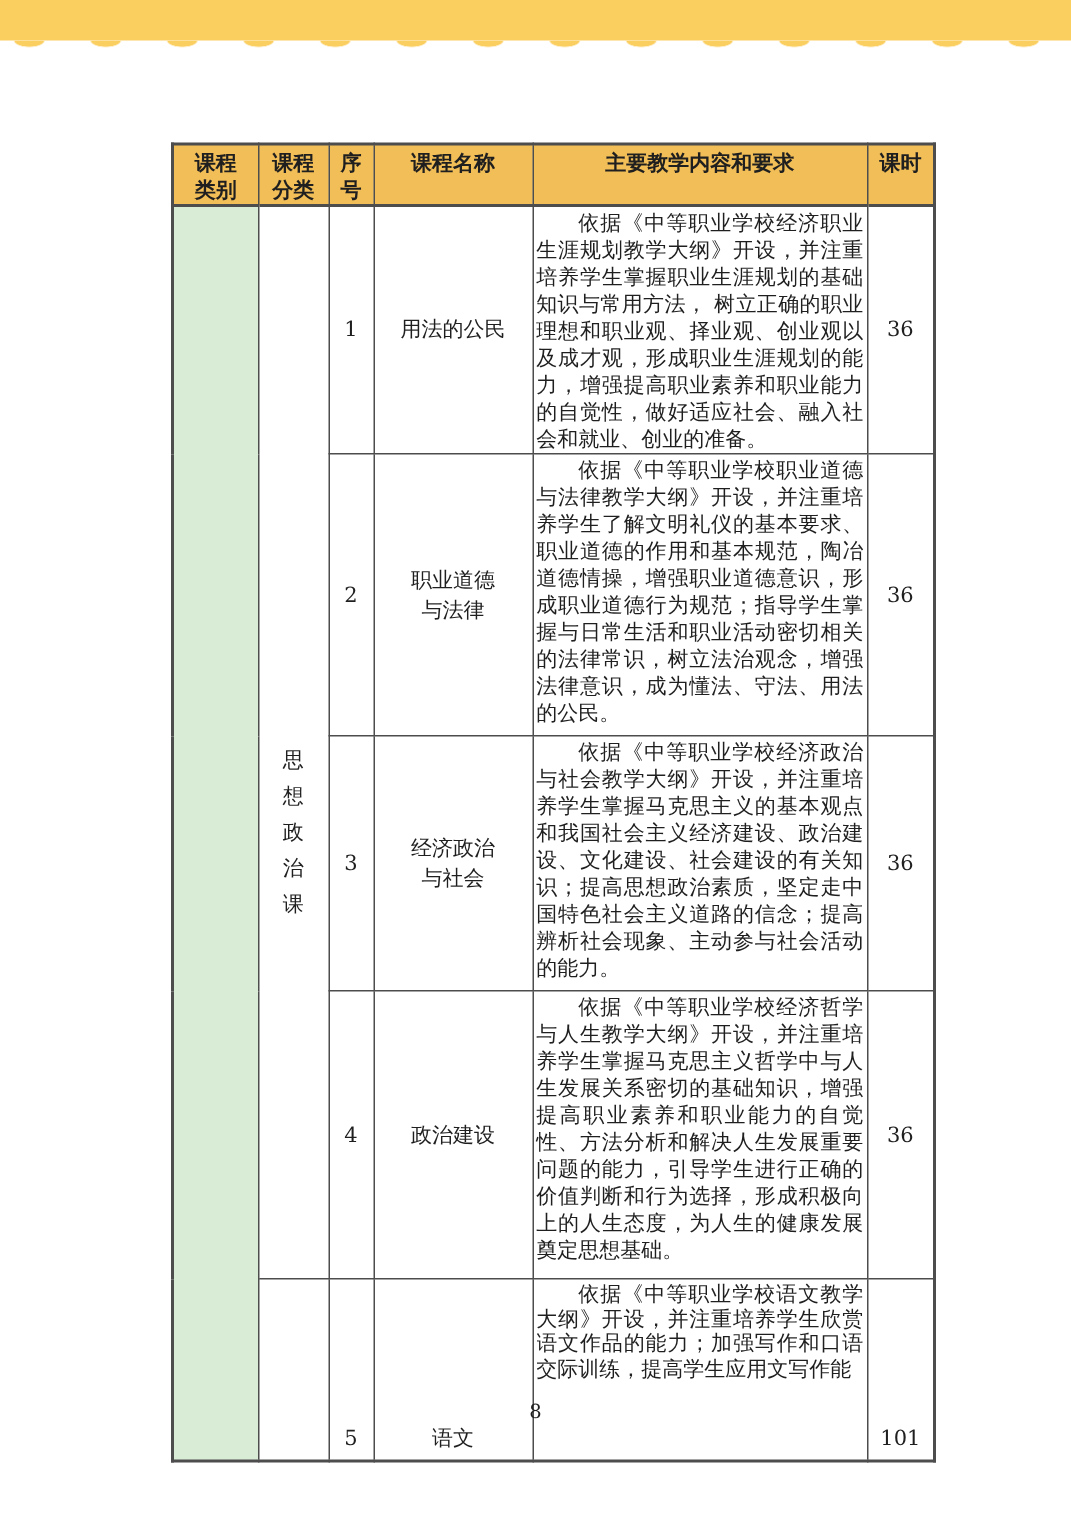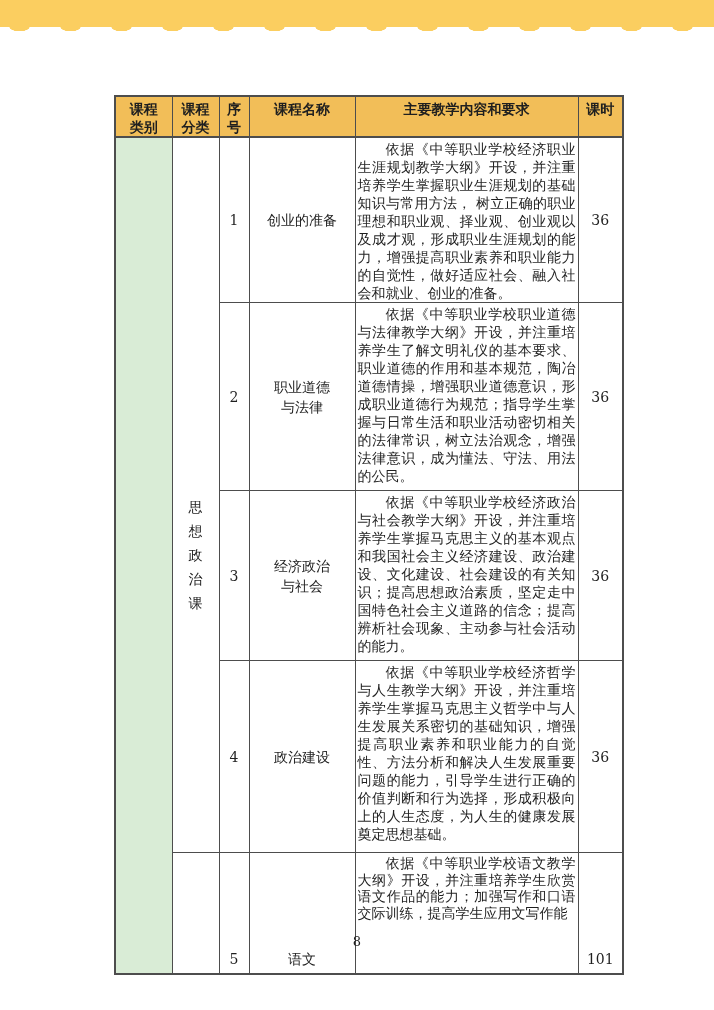--- a/index.html
+++ b/index.html
@@ -142,21 +142,21 @@
   </thead>
   <tbody>
     <tr class="r1">
       <td class="category" rowspan="5"></td>
       <td class="classification" rowspan="4">思
 想
 政
 治
 课</td>
       <td class="no">1</td>
-      <td class="name">创业的准备</td>
+      <td class="name">用法的公民</td>
       <td class="content">
         <div class="ct">依据《中等职业学校经济职业生涯规划教学大纲》开设，并注重培养学生掌握职业生涯规划的基础知识与常用方法， 树立正确的职业理想和职业观、择业观、创业观以及成才观，形成职业生涯规划的能力，增强提高职业素养和职业能力的自觉性，做好适应社会、融入社会和就业、创业的准备。</div>
       </td>
       <td class="hours">36</td>
     </tr>
     <tr class="r2">
       <td class="no">2</td>
       <td class="name">职业道德
 与法律</td>
       <td class="content">

